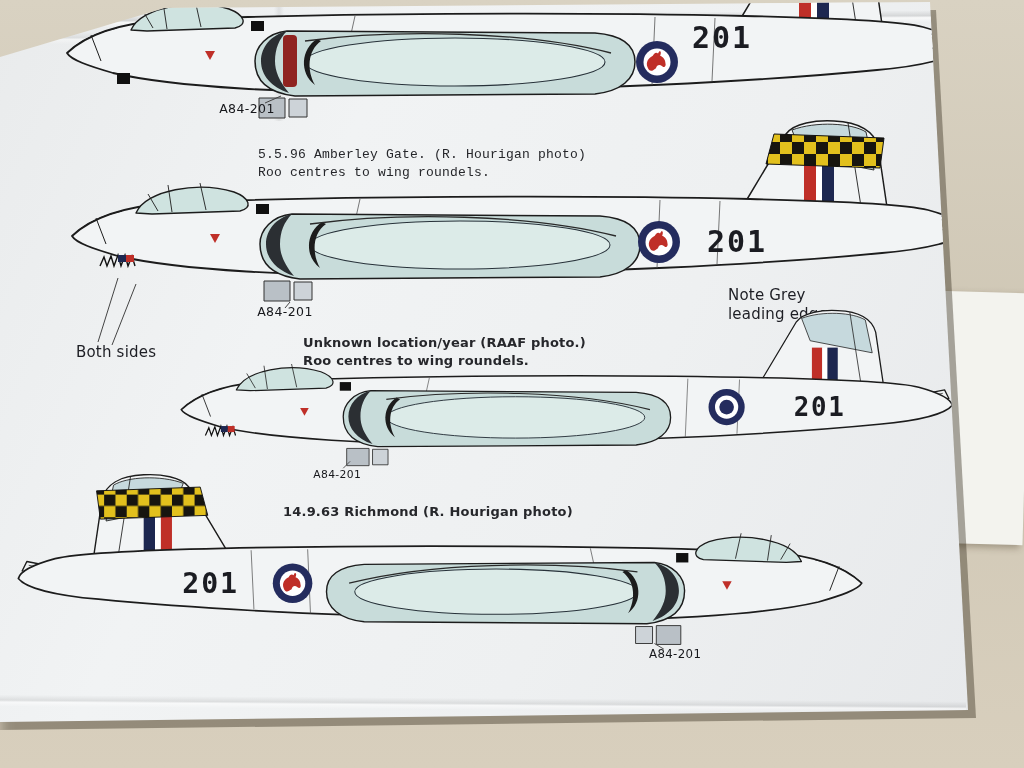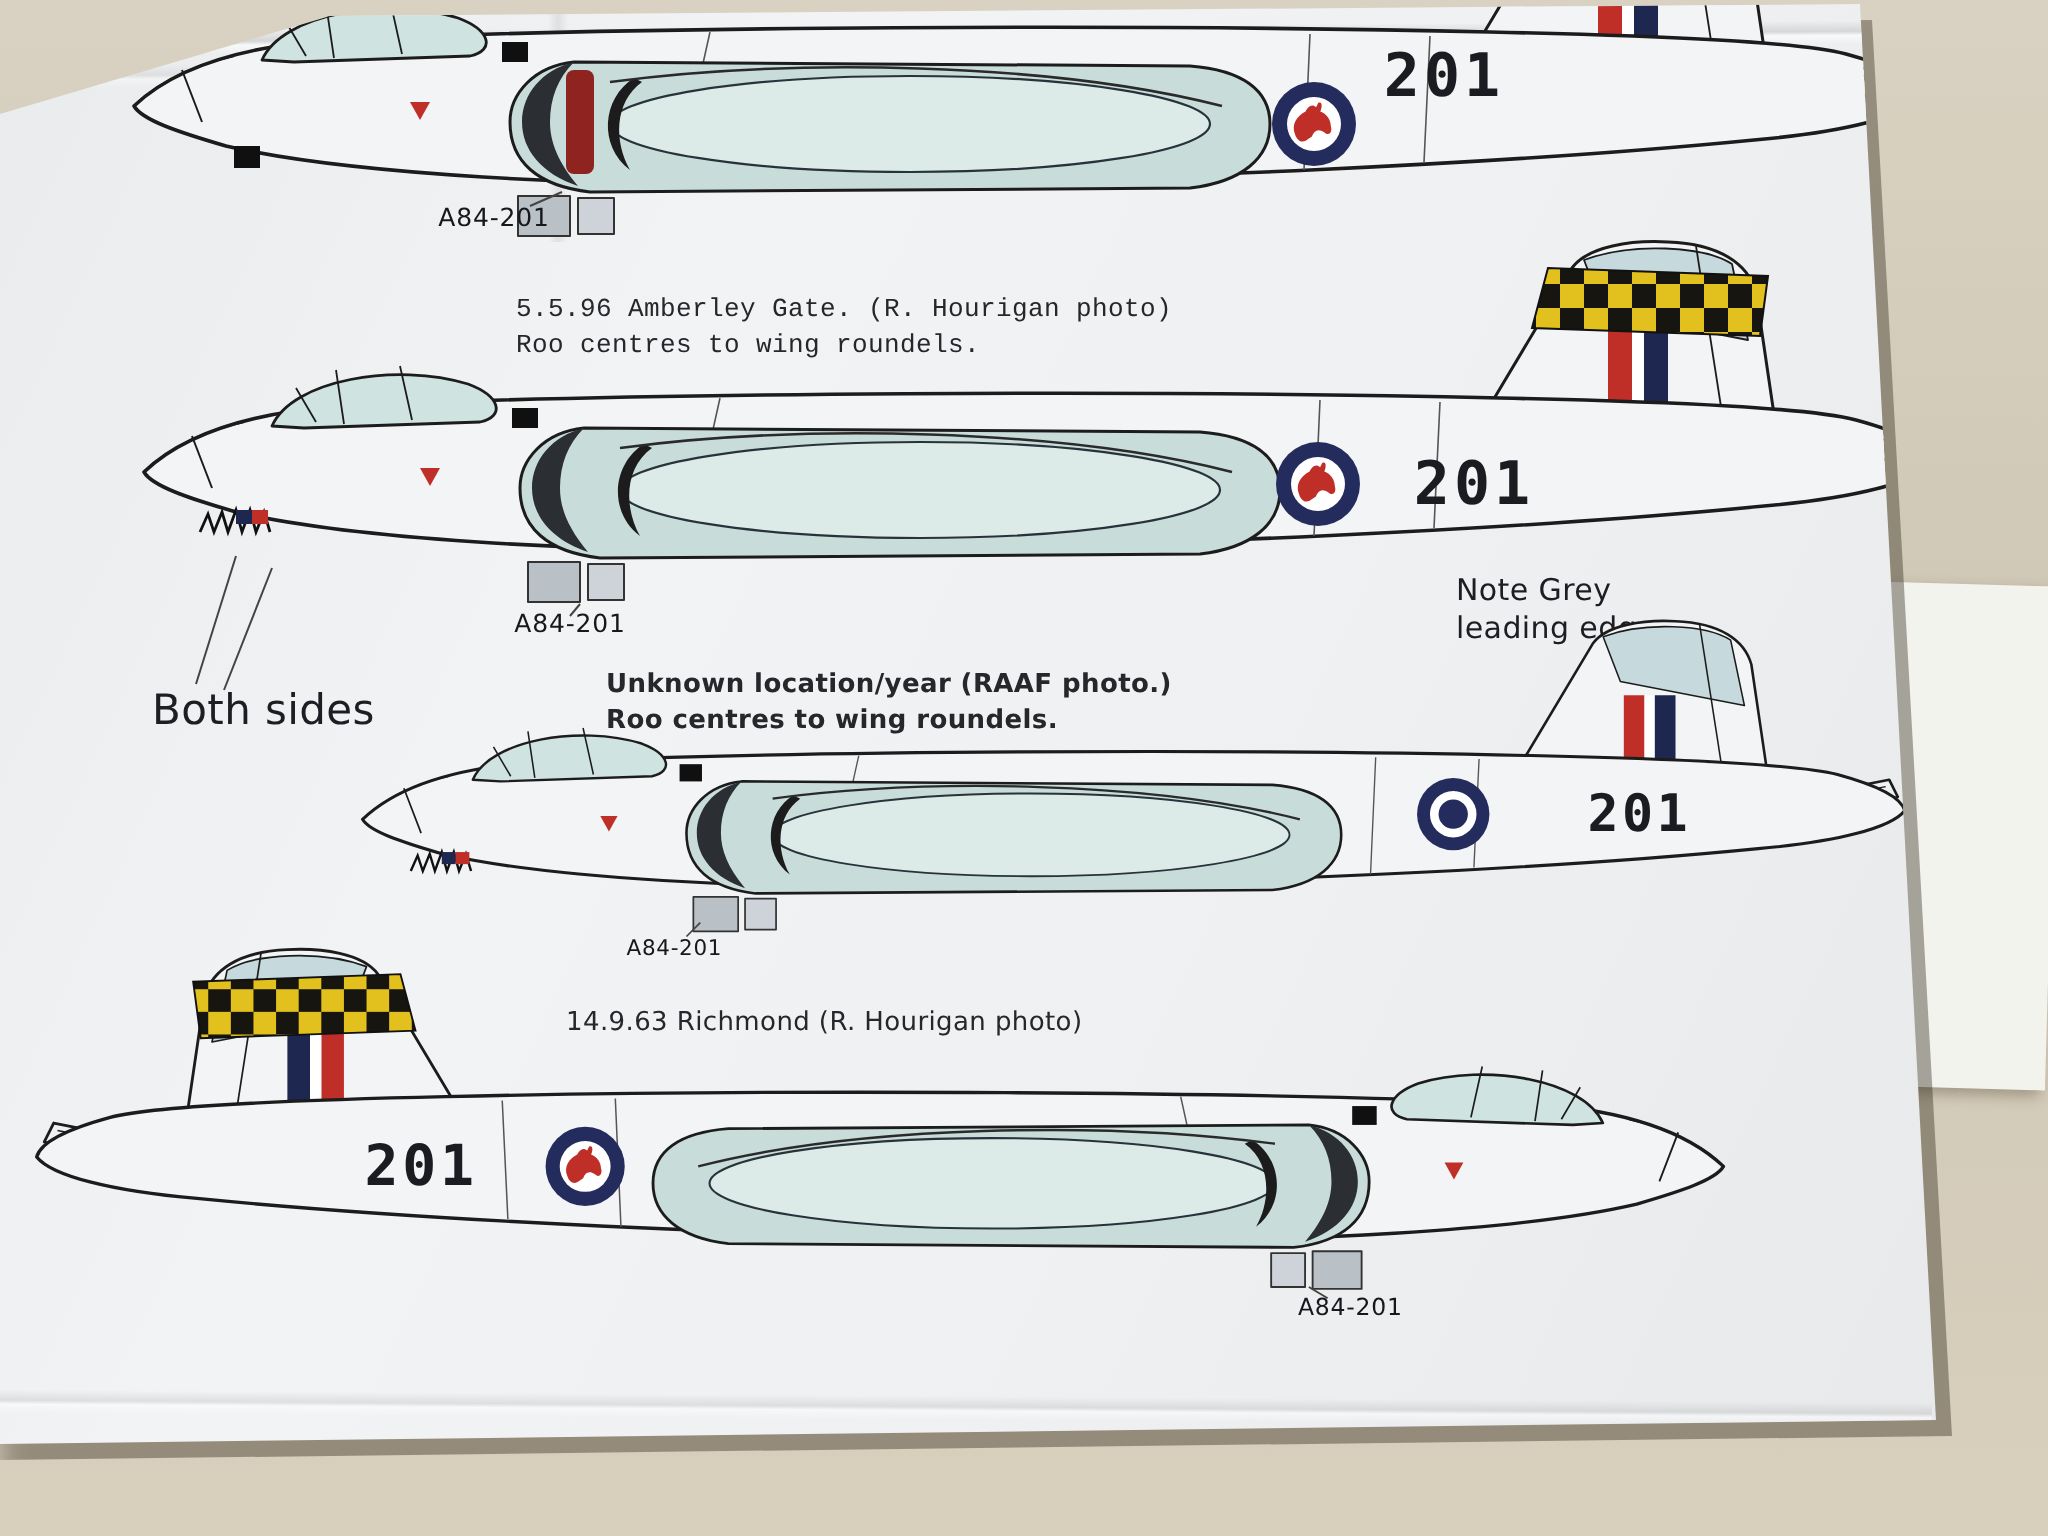--- a/index.html
+++ b/index.html
@@ -34,21 +34,21 @@
     background:linear-gradient(90deg,rgba(0,0,0,0),rgba(0,0,0,.07),rgba(0,0,0,0));
   }
   .ac{position:absolute;overflow:visible;}
   .caption{
     position:absolute;font-size:13px;line-height:1.42;color:#26272b;letter-spacing:.2px;
   }
   .note{
     position:absolute;font-size:15px;line-height:1.28;color:#1d1e24;letter-spacing:.2px;
   }
   .both-sides{
-    position:absolute;font-size:21px;color:#1d1e24;letter-spacing:.2px;
+    position:absolute;font-size:15px;color:#1d1e24;letter-spacing:.2px;
   }
   .serial{
     font-family:"DejaVu Sans Mono", monospace;font-weight:600;font-size:30px;letter-spacing:2px;
   }
   .code{
     font-family:"DejaVu Sans", sans-serif;font-size:12.5px;letter-spacing:.4px;fill:#17181c;
   }
   .defs-svg{position:absolute;width:0;height:0;}
 </style>
 </head>
@@ -180,21 +180,21 @@
       <g>
         <circle cx="645" cy="115" r="21" fill="#242c5e"></circle>
         <circle cx="645" cy="115" r="13.5" fill="#ffffff"></circle>
         <circle cx="645" cy="115" r="8.5" fill="#242c5e"></circle>
       </g>
       <text class="serial" x="753" y="125" text-anchor="middle" fill="#1b1c22">201</text>
       <path d="M 200,186 L 208,178" stroke="#444" stroke-width="1" fill="none"></path>
       <text class="code" x="193" y="197" text-anchor="middle">A84-201</text>
     </svg>
 
-    <div class="caption" style="left:283px;top:503px;">
+    <div class="caption" style="left:283px;top:503px;font-weight:bold;">
       <div>14.9.63 Richmond (R. Hourigan photo)</div>
     </div>
 
     <svg class="ac" style="left:15px;top:472px;width:868px;height:245px" viewBox="0 0 920 260">
       <g transform="translate(910,0) scale(-1,1)">
         <use href="#airframe"></use>
         <polygon points="706,46 714,16 824,20 820,50" fill="url(#checker)" stroke="#111" stroke-width="1"></polygon>
       </g>
       <g>
         <circle cx="294" cy="118" r="21" fill="#242c5e"></circle>

